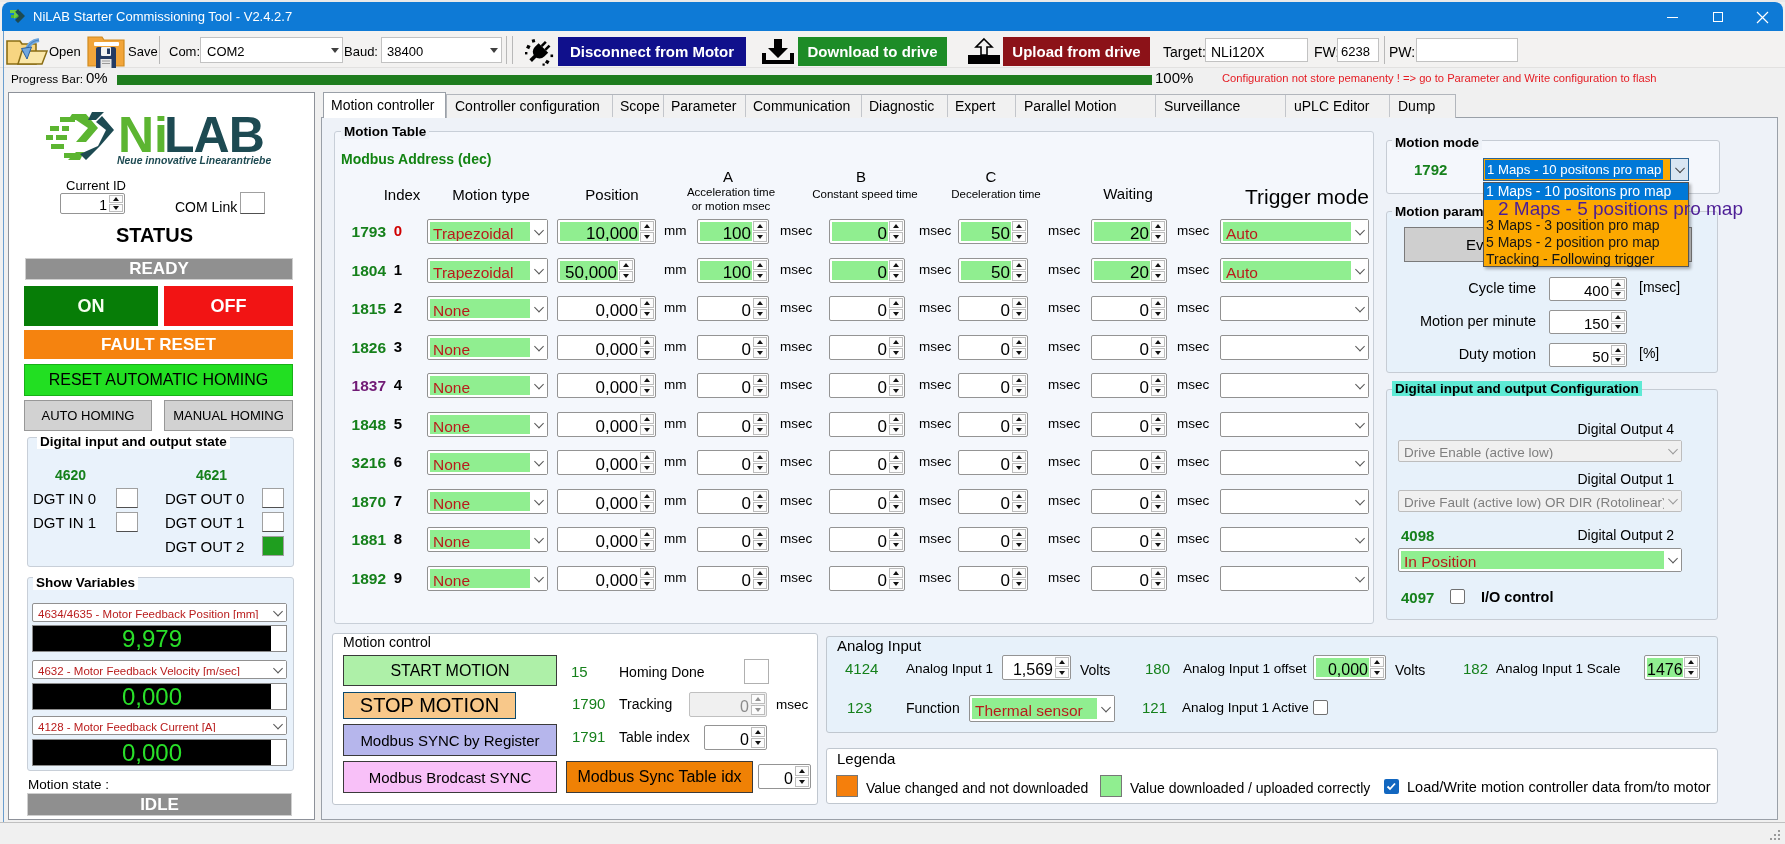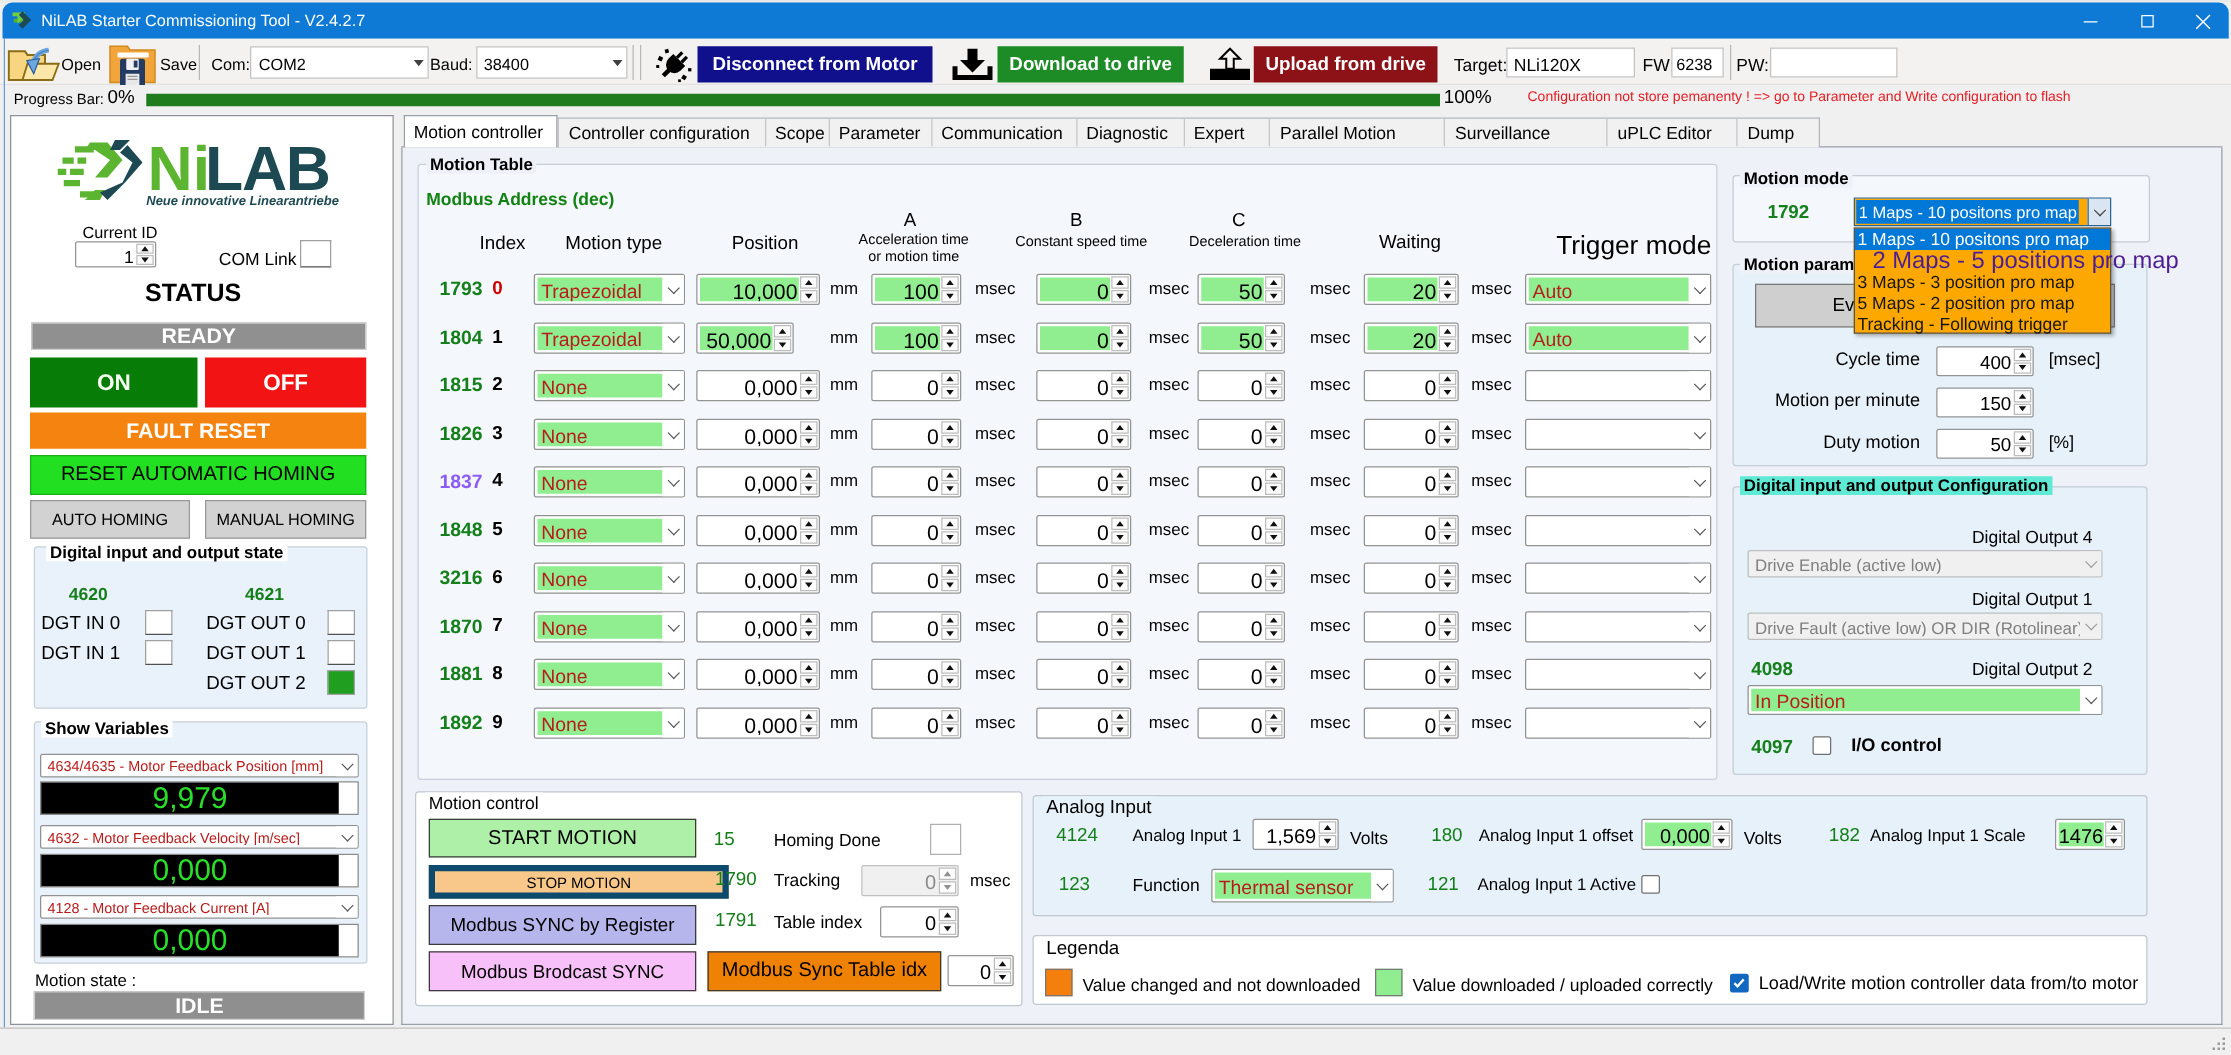--- a/index.html
+++ b/index.html
@@ -219,21 +219,21 @@
 <div class="abs" style="left:323px;top:92px;width:123px;height:26px;background:#fff;border:1px solid #9aa0a8;border-bottom:none;z-index:3"></div>
 <div class="lb" style="left:331px;top:97px;font-size:14px;z-index:4">Motion controller</div>
 <div class="grp" style="left:334px;top:131px;width:1040px;height:493px;background:#f4f7fc"></div>
 <div class="lb" style="left:341px;top:124px;font-size:13.5px;font-weight:bold;background:#eef2f8;padding:0 3px">Motion Table</div>
 <div class="lb" style="left:341px;top:151px;font-size:14px;font-weight:bold;color:#128312">Modbus Address (dec)</div>
 <div class="lb" style="left:402px;top:186px;font-size:15px;transform:translateX(-50%)">Index</div>
 <div class="lb" style="left:491px;top:186px;font-size:15px;transform:translateX(-50%)">Motion type</div>
 <div class="lb" style="left:612px;top:186px;font-size:15px;transform:translateX(-50%)">Position</div>
 <div class="lb" style="left:728px;top:168px;font-size:15px;transform:translateX(-50%)">A</div>
 <div class="lb" style="left:731px;top:186px;font-size:11.5px;transform:translateX(-50%)">Acceleration time</div>
-<div class="lb" style="left:731px;top:200px;font-size:11.5px;transform:translateX(-50%)">or motion time</div>
+<div class="lb" style="left:731px;top:200px;font-size:11.5px;transform:translateX(-50%)">or motion msec</div>
 <div class="lb" style="left:861px;top:168px;font-size:15px;transform:translateX(-50%)">B</div>
 <div class="lb" style="left:865px;top:188px;font-size:11.5px;transform:translateX(-50%)">Constant speed time</div>
 <div class="lb" style="left:991px;top:168px;font-size:15px;transform:translateX(-50%)">C</div>
 <div class="lb" style="left:996px;top:188px;font-size:11.5px;transform:translateX(-50%)">Deceleration time</div>
 <div class="lb" style="left:1128px;top:185px;font-size:15px;transform:translateX(-50%)">Waiting</div>
 <div class="lb" style="left:1307px;top:185px;font-size:21px;transform:translateX(-50%)">Trigger mode</div>
 <div class="lb" style="left:346px;top:223px;width:40px;text-align:right;font-size:15.5px;font-weight:bold;color:#15801b">1793</div>
 <div class="lb" style="left:391px;top:222px;width:14px;text-align:center;font-size:15px;font-weight:bold;color:#d00000">0</div>
 <div class="cb g" style="left:427px;top:219px;width:121px;height:25px">
     <div class="t" style="line-height:23px;font-size:15.5px">Trapezoidal</div>
@@ -426,21 +426,21 @@
     <div class="ud">
       <i class="up"></i>
       <i class="dn"></i>
     </div>
   </div>
 <div class="lb" style="left:1177px;top:339px;font-size:13.5px">msec</div>
 <div class="cb" style="left:1220px;top:335px;width:149px;height:25px">
     <div class="t" style="line-height:23px;font-size:15.5px"></div>
     <div class="a"></div>
   </div>
-<div class="lb" style="left:346px;top:377px;width:40px;text-align:right;font-size:15.5px;font-weight:bold;color:#8b5cf6">1837</div>
+<div class="lb" style="left:346px;top:377px;width:40px;text-align:right;font-size:15.5px;font-weight:bold;color:#701a75">1837</div>
 <div class="lb" style="left:391px;top:376px;width:14px;text-align:center;font-size:15px;font-weight:bold;color:#000">4</div>
 <div class="cb g" style="left:427px;top:373px;width:121px;height:25px">
     <div class="t" style="line-height:23px;font-size:15.5px">None</div>
     <div class="a"></div>
   </div>
 <div class="spin" style="left:557px;top:373px;width:99px;height:25px">
     <div class="v" style="line-height:23px;font-size:17px">0,000</div>
     <div class="ud">
       <i class="up"></i>
       <i class="dn"></i>
@@ -729,21 +729,21 @@
     </div>
   </div>
 <div class="lb" style="left:1177px;top:570px;font-size:13.5px">msec</div>
 <div class="cb" style="left:1220px;top:566px;width:149px;height:25px">
     <div class="t" style="line-height:23px;font-size:15.5px"></div>
     <div class="a"></div>
   </div>
 <div class="grp" style="left:332px;top:633px;width:486px;height:172px;background:#fff;border-color:#c0c7cf"></div>
 <div class="lb" style="left:340px;top:634px;font-size:14px;background:#fff;padding:0 3px">Motion control</div>
 <div class="btn" style="left:343px;top:655px;width:214px;height:31px;background:#aef0a8;border:1px solid #3a3a3a;font-size:16px">START MOTION</div>
-<div class="btn" style="left:343px;top:692px;width:240px;height:27px;background:#f8c88a;border:5px solid #0c4a6e;font-size:12px">STOP MOTION</div>
+<div class="btn" style="left:343px;top:692px;width:173px;height:27px;background:#f8c88a;border:1px solid #0c4a6e;font-size:20px">STOP MOTION</div>
 <div class="btn" style="left:343px;top:724px;width:214px;height:32px;background:#b6b6ec;border:1px solid #3a3a3a;font-size:15px">Modbus SYNC by Register</div>
 <div class="btn" style="left:343px;top:761px;width:214px;height:32px;background:#f8c0f8;border:1px solid #3a3a3a;font-size:15px">Modbus Brodcast SYNC</div>
 <div class="lb grn" style="left:571px;top:663px;font-size:15px">15</div>
 <div class="lb" style="left:619px;top:664px;font-size:14px">Homing Done</div>
 <div class="ck" style="left:744px;top:659px;width:25px;height:25px;border-color:#b0b0b0"></div>
 <div class="lb grn" style="left:572px;top:695px;font-size:15px">1790</div>
 <div class="lb" style="left:619px;top:696px;font-size:14px">Tracking</div>
 <div class="spin dis" style="left:689px;top:692px;width:78px;height:25px">
     <div class="v" style="line-height:23px;font-size:16px">0</div>
     <div class="ud">

